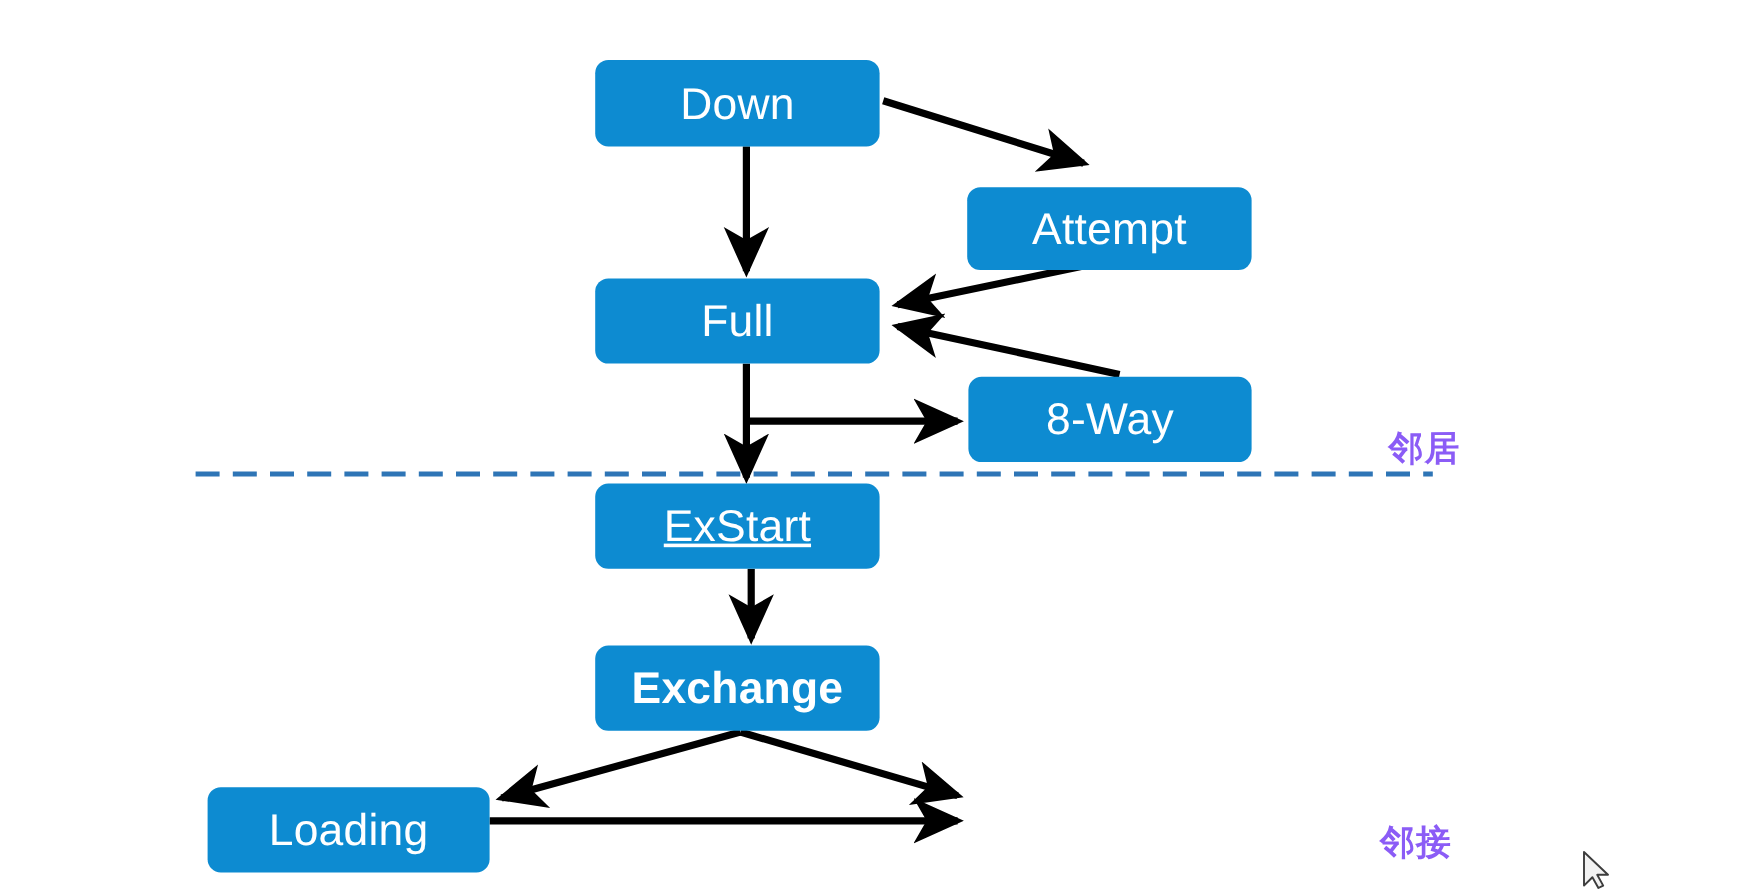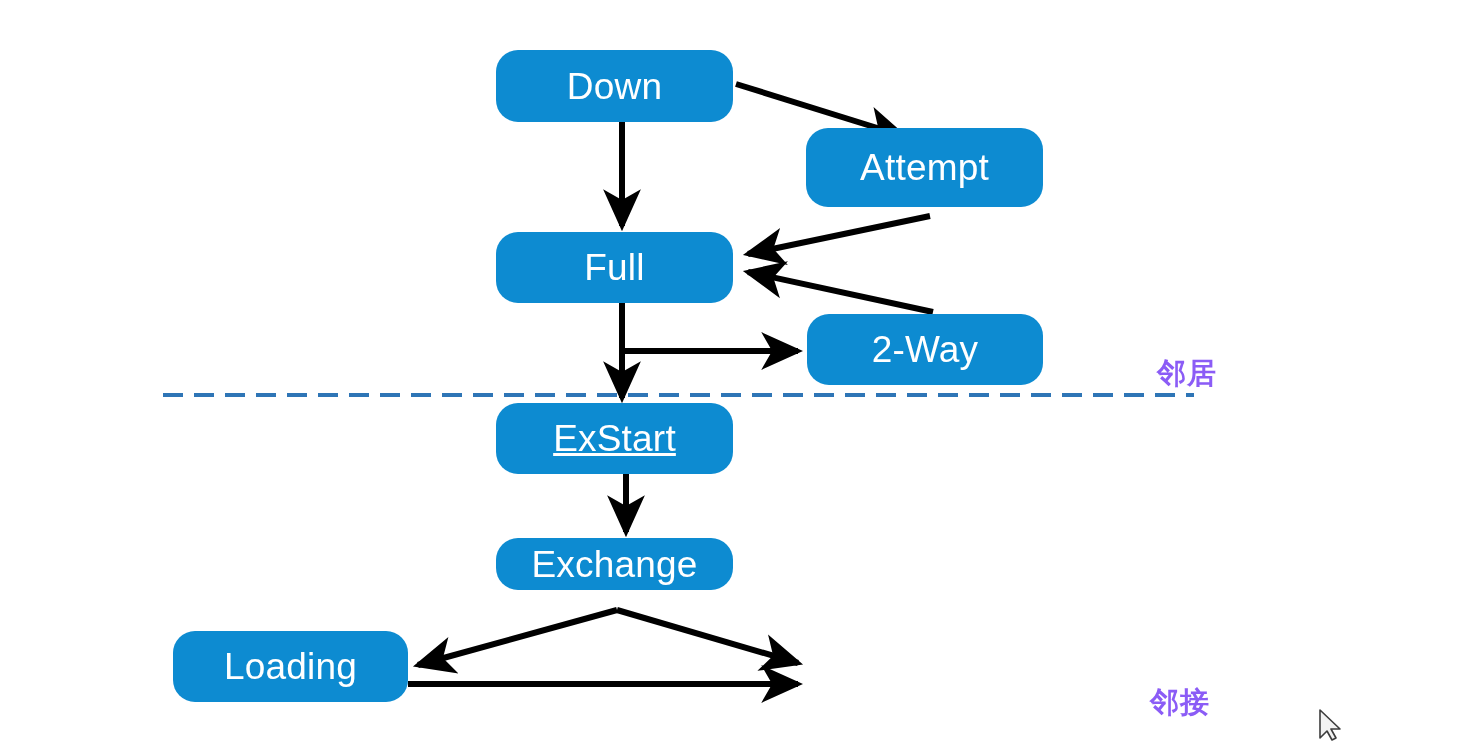--- a/index.html
+++ b/index.html
@@ -24,21 +24,21 @@
     top: 0;
     width: 1460px;
     height: 741px;
   }
   .state-node {
     position: absolute;
     display: flex;
     align-items: center;
     justify-content: center;
     background: #0d8bd1;
-    border-radius: 22px;
+    border-radius: 11px;
     color: #ffffff;
     font-family: "Liberation Sans", sans-serif;
     font-weight: 400;
     letter-spacing: 0.2px;
     box-sizing: border-box;
     user-select: none;
   }
   .state-label {
     font-size: 37px;
     line-height: 1;
@@ -96,41 +96,41 @@
 
     <path d="M 408 684 L 798 684" stroke="#000000" stroke-width="6" fill="none" marker-end="url(#arrowhead)"></path>
 
     <line x1="163" y1="395" x2="1194" y2="395" stroke="#2e75b6" stroke-width="4" stroke-dasharray="20 11" stroke-linecap="butt"></line>
   </svg>
 
   <div class="state-node" style="left:496px; top:50px; width:237px; height:72px;">
     <span class="state-label">Down</span>
   </div>
 
-  <div class="state-node" style="left:806px; top:128px; width:237px; height:79px;">
+  <div class="state-node" style="left:806px; top:156px; width:237px; height:69px;">
     <span class="state-label">Attempt</span>
   </div>
 
   <div class="state-node" style="left:496px; top:232px; width:237px; height:71px;">
     <span class="state-label">Full</span>
   </div>
 
   <div class="state-node" style="left:807px; top:314px; width:236px; height:71px;">
-    <span class="state-label">2-Way</span>
+    <span class="state-label">8-Way</span>
   </div>
 
   <div class="state-node" style="left:496px; top:403px; width:237px; height:71px;text-decoration:underline;">
     <span class="state-label">ExStart</span>
   </div>
 
-  <div class="state-node" style="left:496px; top:538px; width:237px; height:52px;">
+  <div class="state-node" style="left:496px; top:538px; width:237px; height:71px;font-weight:bold;">
     <span class="state-label">Exchange</span>
   </div>
 
-  <div class="state-node" style="left:173px; top:631px; width:235px; height:71px;">
+  <div class="state-node" style="left:173px; top:656px; width:235px; height:71px;">
     <span class="state-label">Loading</span>
   </div>
 
 
   <div class="zone-label" style="left:1157px; top:354px;">邻居</div>
 
   <div class="zone-label" style="left:1150px; top:683px;">邻接</div>
 
   <svg class="cursor-layer" viewBox="0 0 1460 741">
     <g>

